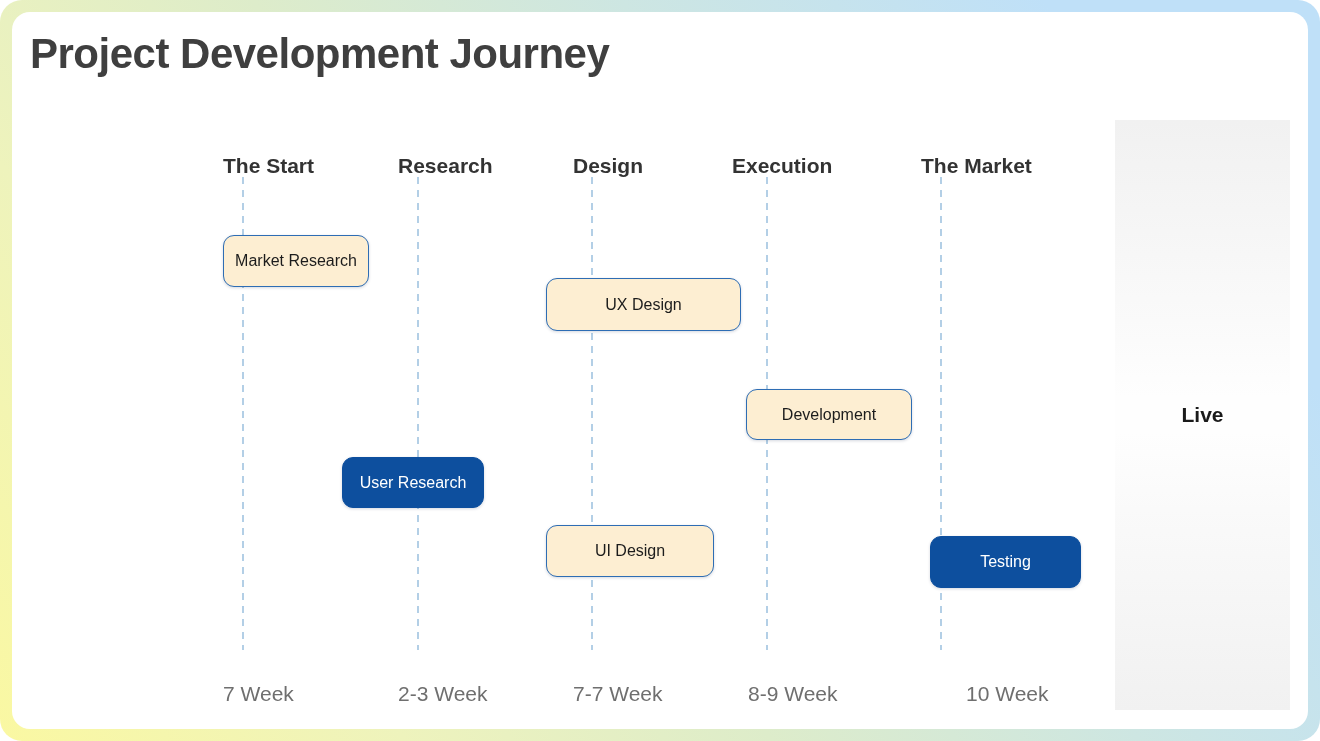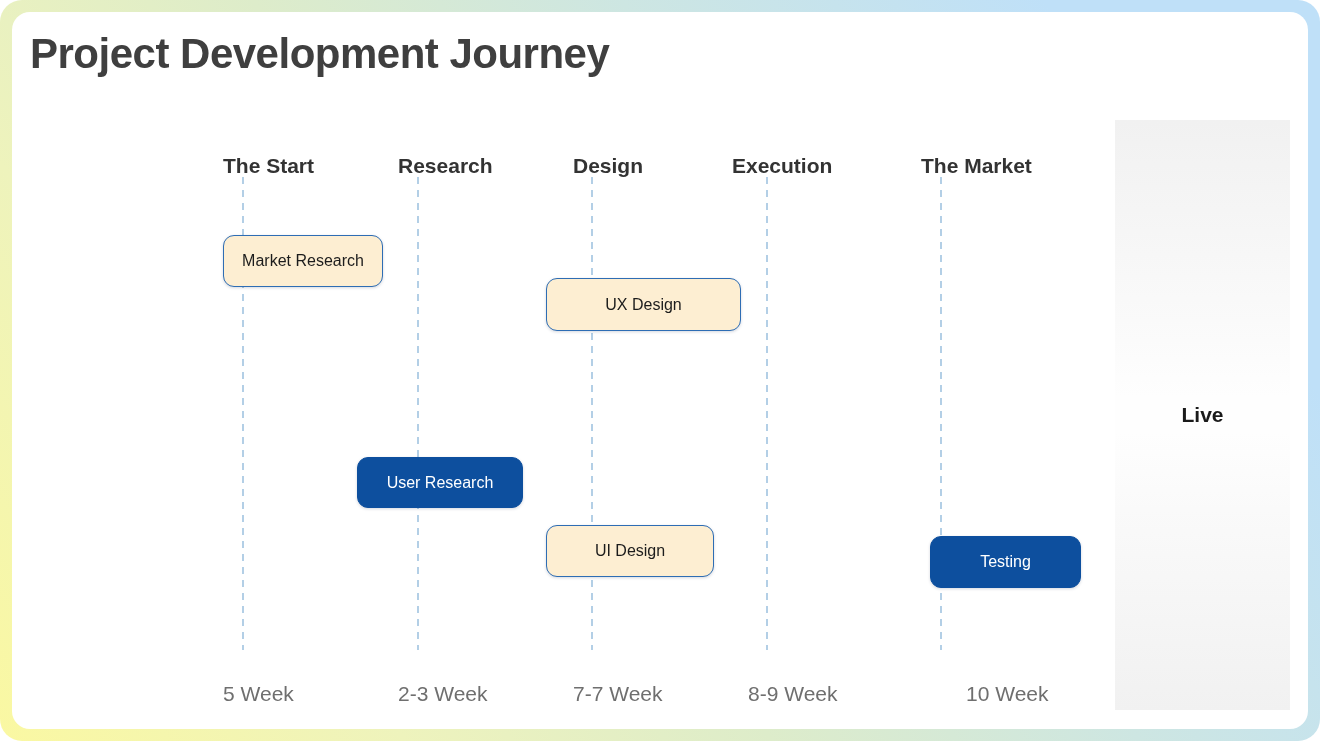--- a/index.html
+++ b/index.html
@@ -119,24 +119,25 @@
   <div class="col-header" style="left:573px">Design</div>
   <div class="col-header" style="left:732px">Execution</div>
   <div class="col-header" style="left:921px">The Market</div>
 
   <div class="dash-line" style="left:242px"></div>
   <div class="dash-line" style="left:417px"></div>
   <div class="dash-line" style="left:591px"></div>
   <div class="dash-line" style="left:766px"></div>
   <div class="dash-line" style="left:940px"></div>
 
-  <div class="week-label" style="left:223px">5 Week</div>
+  <div class="week-label" style="left:223px">7 Week</div>
   <div class="week-label" style="left:398px">2-3 Week</div>
   <div class="week-label" style="left:573px">7-7 Week</div>
   <div class="week-label" style="left:748px">8-9 Week</div>
   <div class="week-label" style="left:966px">10 Week</div>
 
-  <div class="task task-cream" style="left:223px; top:235px; width:160px; height:52px">Market Research</div>
+  <div class="task task-cream" style="left:223px; top:235px; width:146px; height:52px">Market Research</div>
   <div class="task task-cream" style="left:546px; top:278px; width:195px; height:53px">UX Design</div>
-  <div class="task task-blue" style="left:357px; top:457px; width:166px; height:51px">User Research</div>
+  <div class="task task-cream" style="left:746px; top:389px; width:166px; height:51px">Development</div>
+  <div class="task task-blue" style="left:342px; top:457px; width:142px; height:51px">User Research</div>
   <div class="task task-cream" style="left:546px; top:525px; width:168px; height:52px">UI Design</div>
   <div class="task task-blue" style="left:930px; top:536px; width:151px; height:52px">Testing</div>
 </div>
 
 </body></html>

